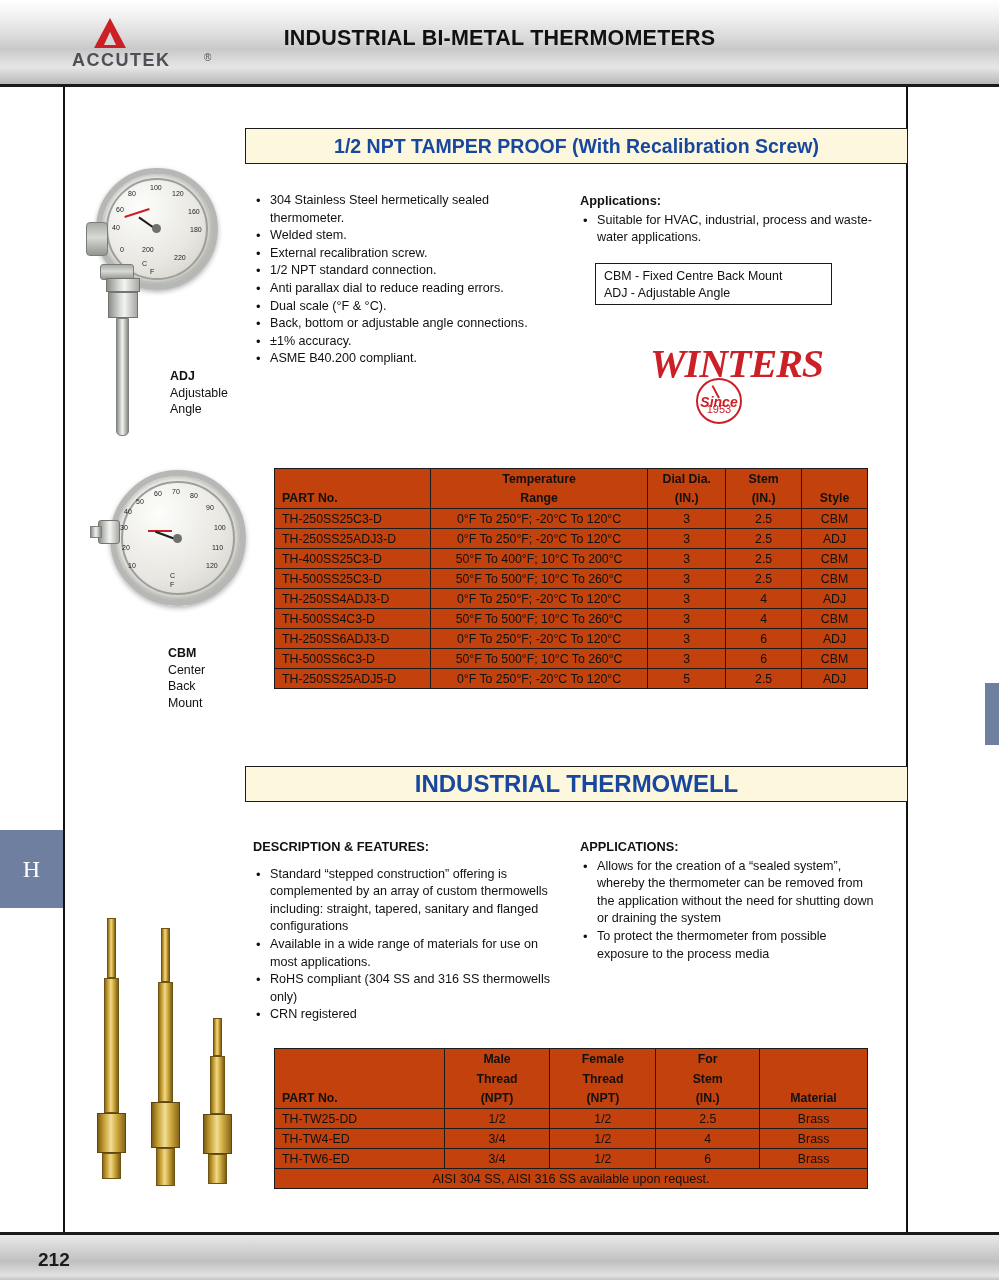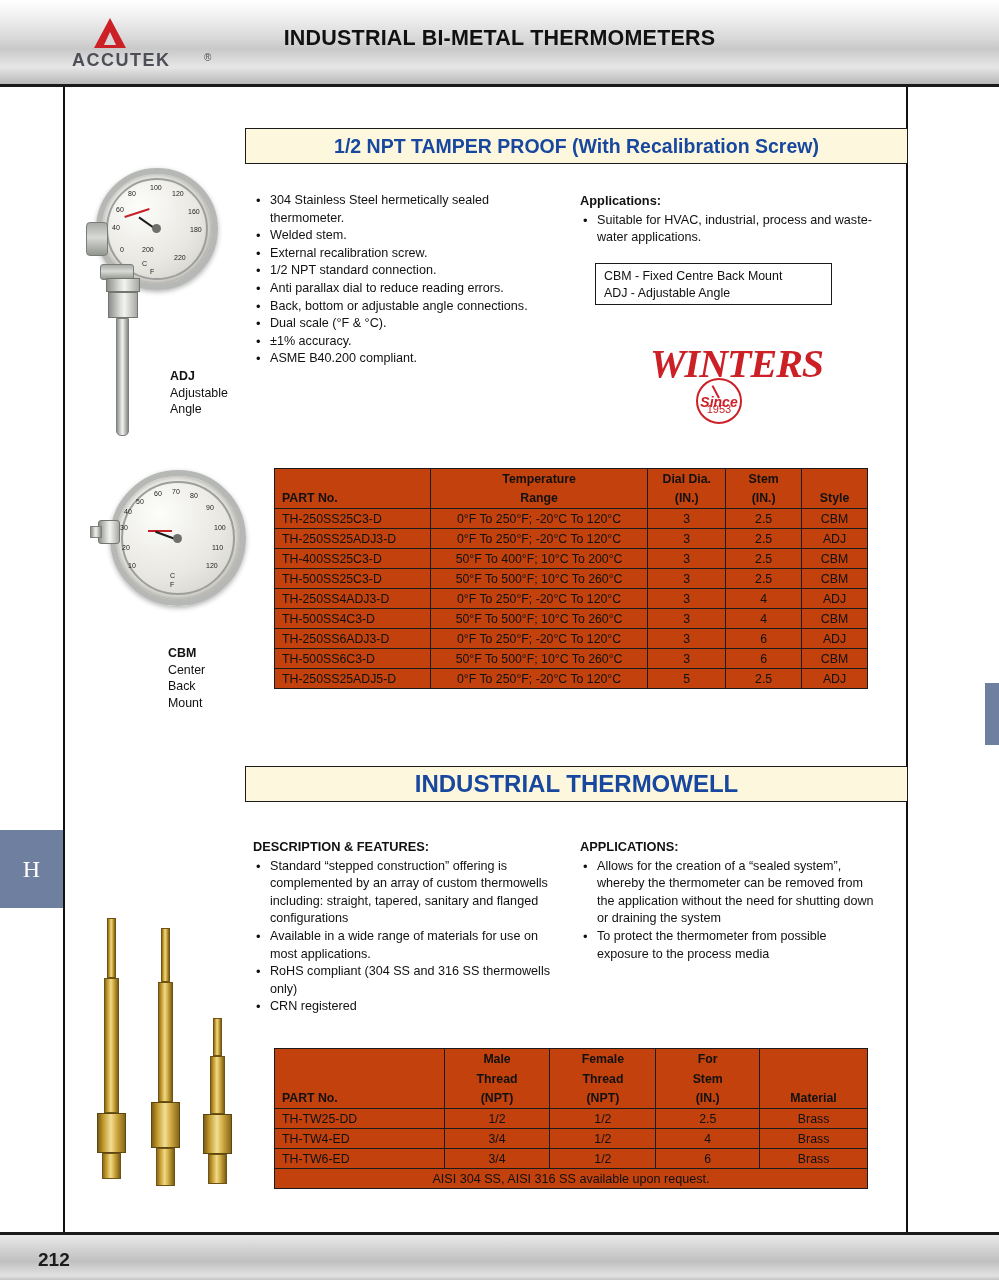--- a/index.html
+++ b/index.html
@@ -439,22 +439,22 @@
   <span>Back</span><br>
   <span>Mount</span>
 </div>
 
 <div class="bullet-list" style="left:253px; top:192px; width:300px;">
   <div class="bullet-row">304 Stainless Steel hermetically sealed thermometer.</div>
   <div class="bullet-row">Welded stem.</div>
   <div class="bullet-row">External recalibration screw.</div>
   <div class="bullet-row">1/2 NPT standard connection.</div>
   <div class="bullet-row">Anti parallax dial to reduce reading errors.</div>
+  <div class="bullet-row">Dual scale (°F &amp; °C).</div>
   <div class="bullet-row">Back, bottom or adjustable angle connections.</div>
-  <div class="bullet-row">Dual scale (°F &amp; °C).</div>
   <div class="bullet-row">±1% accuracy.</div>
   <div class="bullet-row">ASME B40.200 compliant.</div>
 </div>
 
 <div class="bullet-list" style="left:580px; top:192px; width:310px;">
   <div class="sub-head" style="margin-bottom:2px;">Applications:</div>
   <div class="bullet-row">Suitable for HVAC, industrial, process and waste-water applications.</div>
 </div>
 
 <div class="legend-box">
@@ -548,21 +548,21 @@
     <td>5</td>
     <td>2.5</td>
     <td>ADJ</td>
   </tr>
 </tbody>
   </table>
 
 <div class="banner" id="banner-thermowell">INDUSTRIAL THERMOWELL</div>
 
 <div class="bullet-list" style="left:253px; top:838px; width:310px;">
-  <div class="sub-head" style="margin-bottom:2px;">DESCRIPTION &amp; FEATURES:</div>
+  <div class="sub-head" style="margin-bottom:10px;">DESCRIPTION &amp; FEATURES:</div>
   <div class="bullet-row">Standard “stepped construction” offering is complemented by an array of custom thermowells including: straight, tapered, sanitary and flanged configurations</div>
   <div class="bullet-row">Available in a wide range of materials for use on most applications.</div>
   <div class="bullet-row">RoHS compliant (304 SS and 316 SS thermowells only)</div>
   <div class="bullet-row">CRN registered</div>
 </div>
 
 <div class="bullet-list" style="left:580px; top:838px; width:300px;">
   <div class="sub-head" style="margin-bottom:2px;">APPLICATIONS:</div>
   <div class="bullet-row">Allows for the creation of a “sealed system”, whereby the thermometer can be removed from the application without the need for shutting down or draining the system</div>
   <div class="bullet-row">To protect the thermometer from possible exposure to the process media</div>

